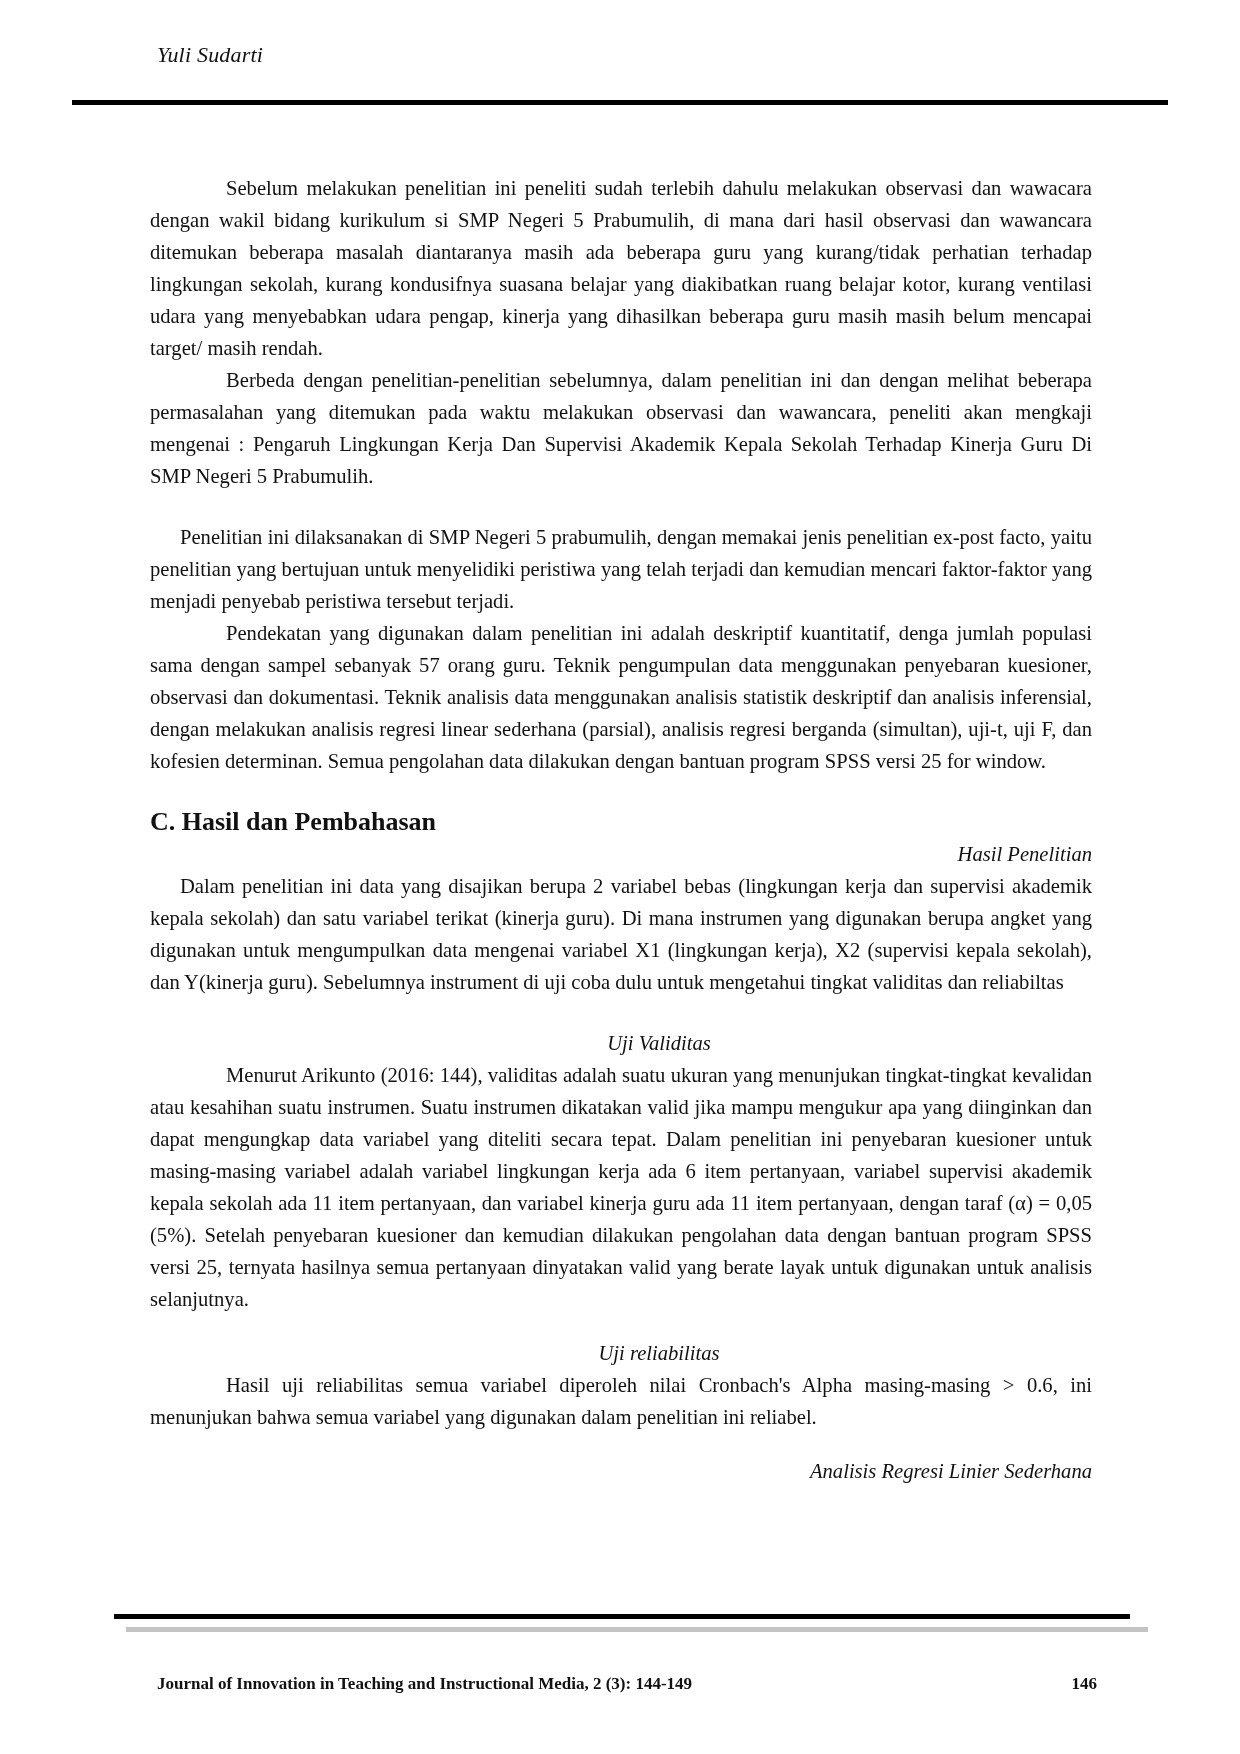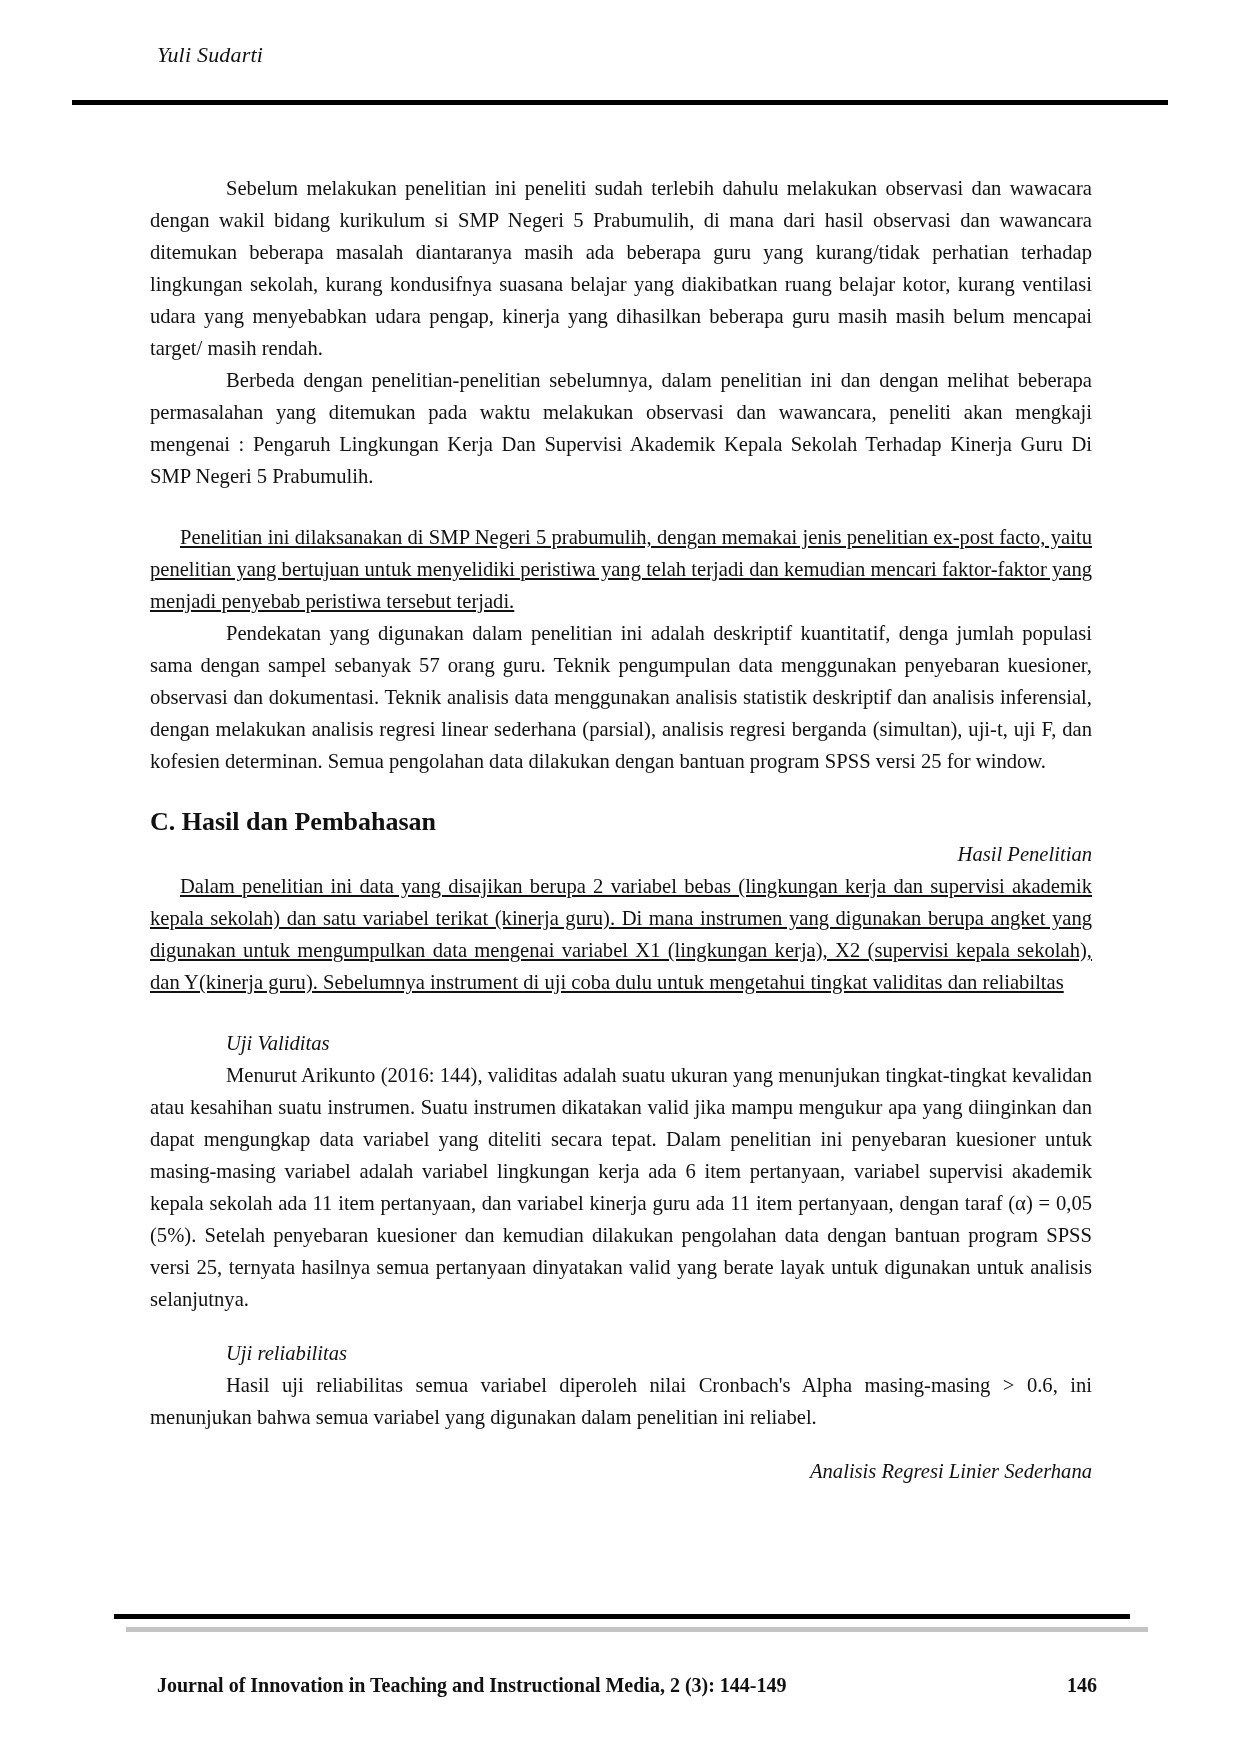--- a/index.html
+++ b/index.html
@@ -15,39 +15,39 @@
   .top-rule {
     position: absolute; left: 72px; top: 100px; width: 1096px; height: 5px;
     background: #000000;
   }
   .content {
     position: absolute; left: 150px; top: 172px; width: 942px;
     font-size: 20.6px; line-height: 32px;
   }
   p { margin: 0; text-align: justify; }
   .indent-lg { text-indent: 76px; }
-  .indent-sm { text-indent: 30px; text-decoration: underline; }
+  .indent-sm { text-indent: 30px; }
   .heading {
     font-weight: bold; margin: 0;
   }
   .sub-italic { font-style: italic; margin: 0; }
-  .sub-italic.lg { padding-left: 76px; }
+  .sub-italic.lg { padding-left: 76px; text-align: center; }
   .sub-italic.sm { padding-left: 30px; text-align: right; }
   .gap { height: 28.9px; }
   .footer-rule-black {
     position: absolute; left: 114px; top: 1614px; width: 1016px; height: 5px;
     background: #000000;
   }
   .footer-rule-gray {
     position: absolute; left: 126px; top: 1627px; width: 1022px; height: 5px;
     background: #c4c4c4;
   }
   .footer {
     position: absolute; left: 157px; top: 1674px; width: 940px;
-    font-weight: bold; font-size: 20px;
+    font-weight: bold; font-size: 17px;
     display: flex; justify-content: space-between;
   }
 </style>
 </head>
 <body>
 
 <div class="running-head">Yuli Sudarti</div>
 <div class="top-rule"></div>
 
 <div class="content">

